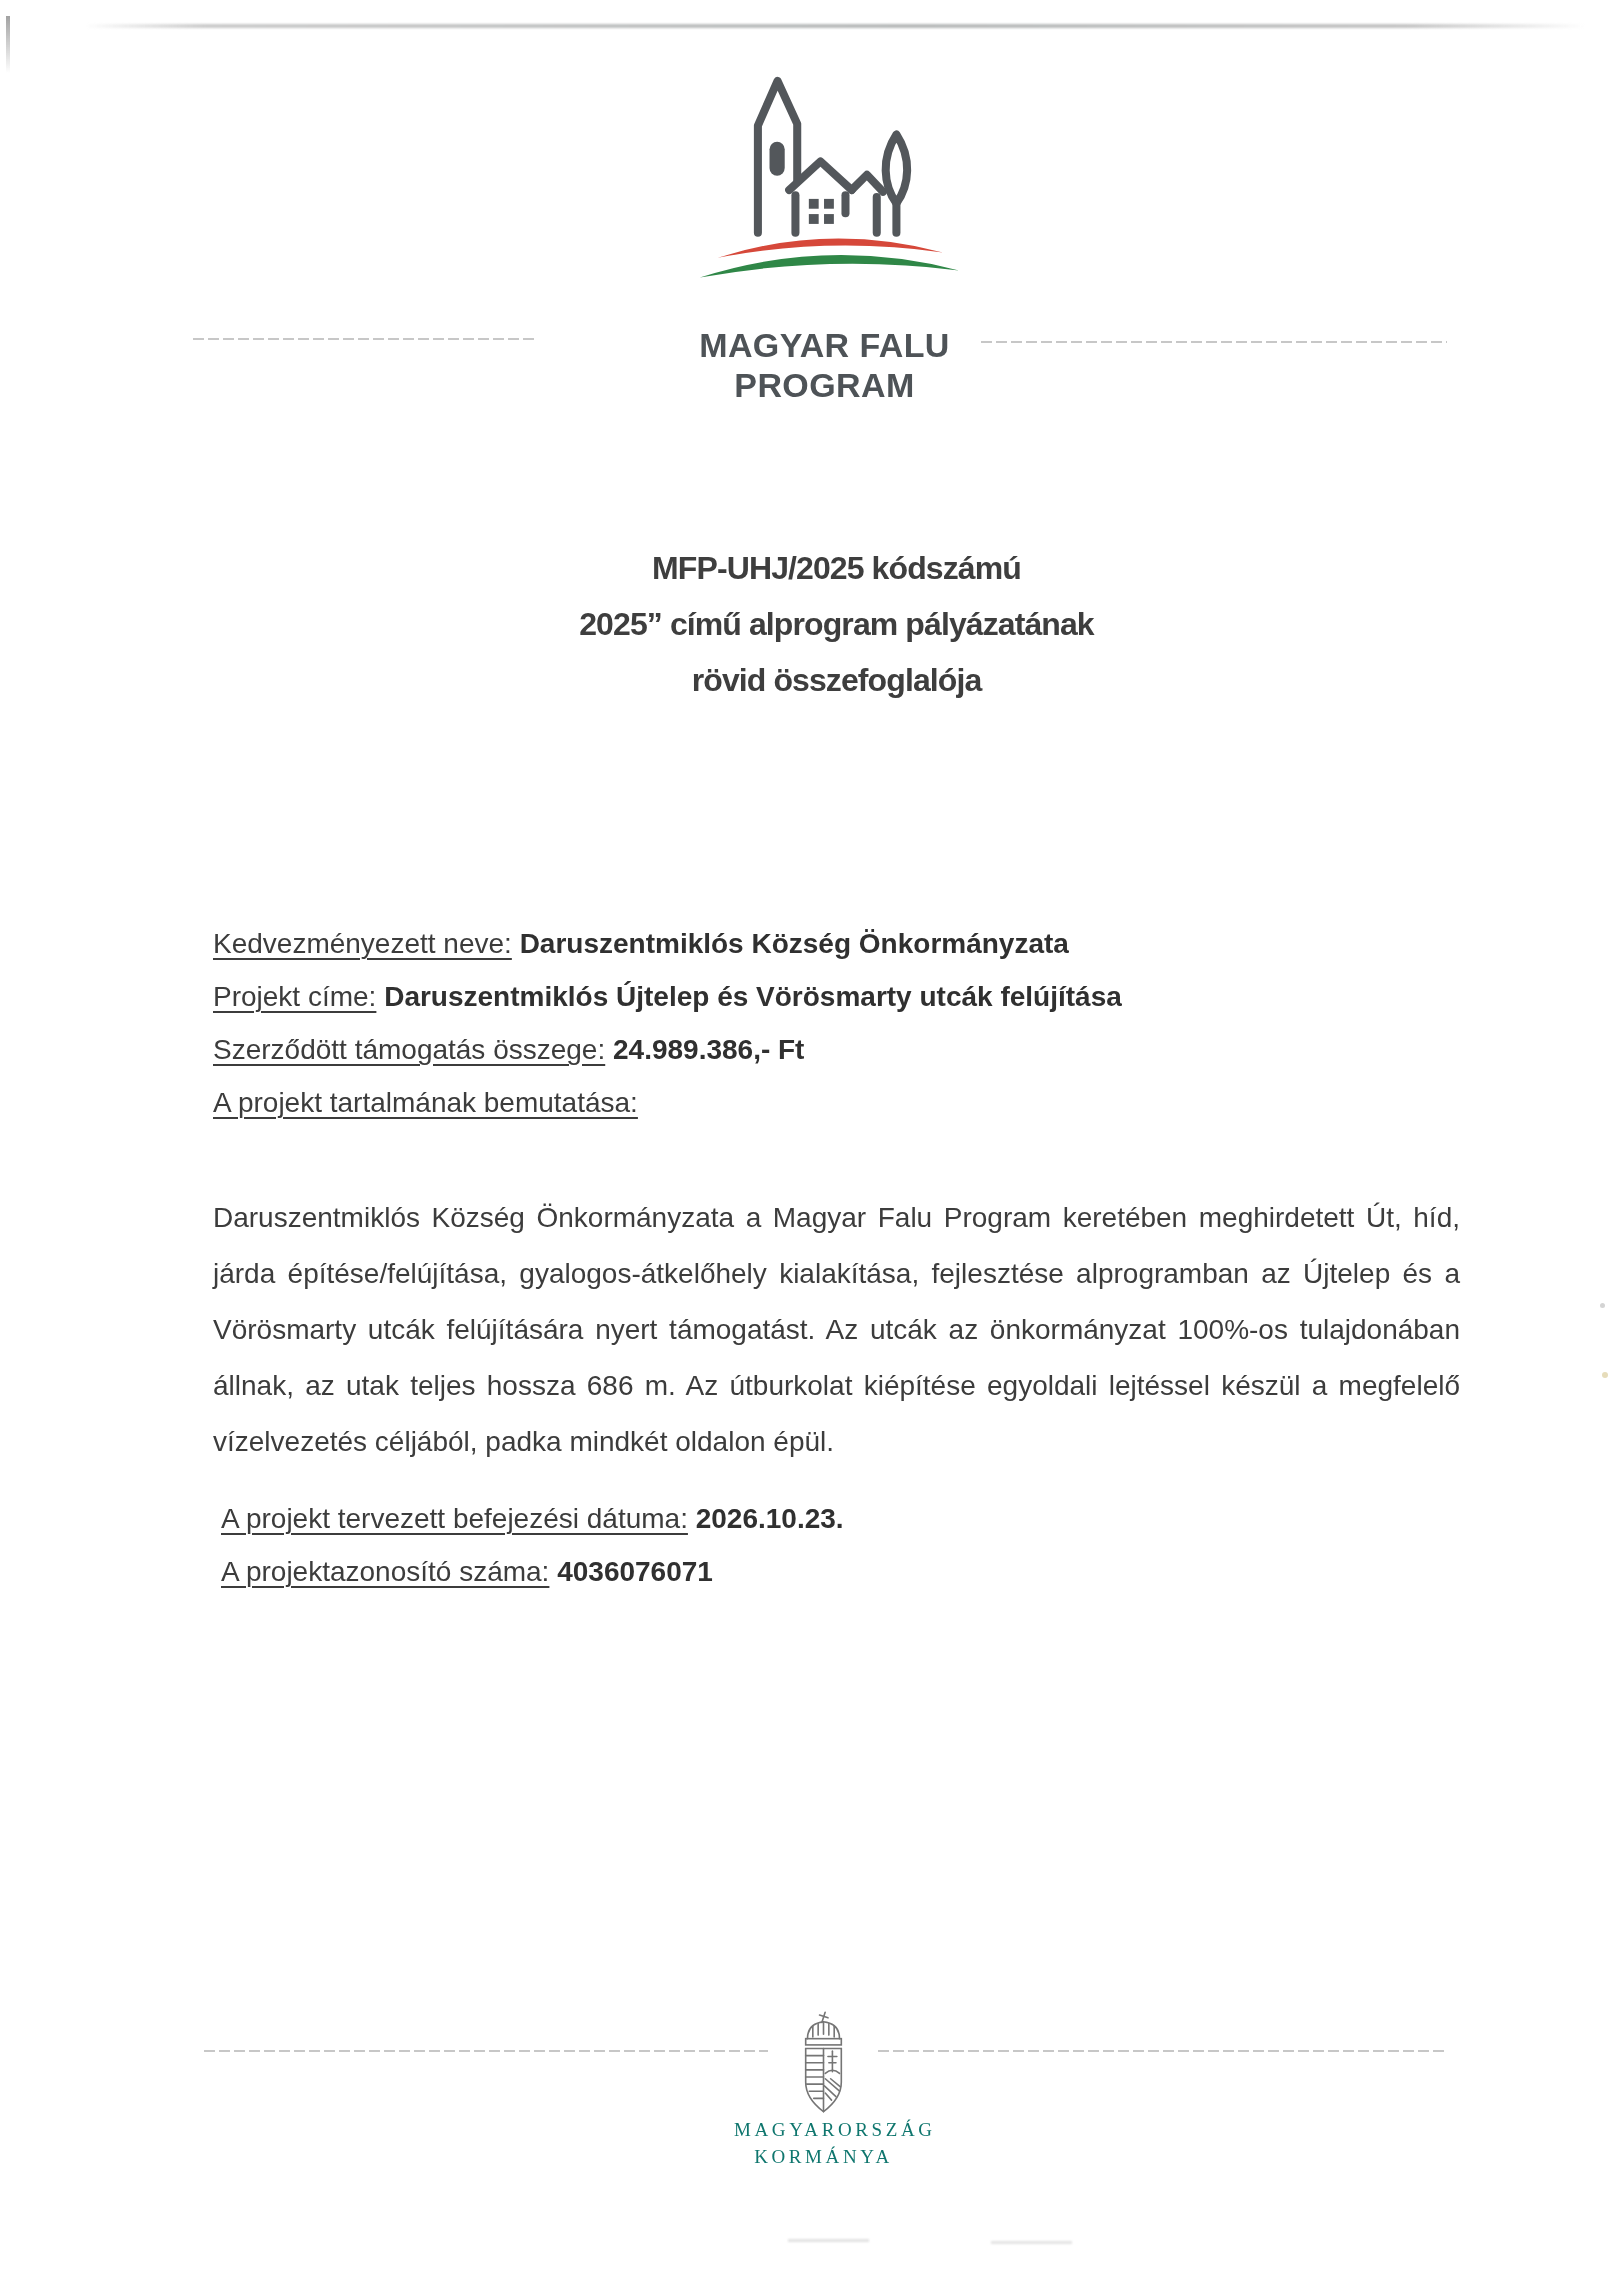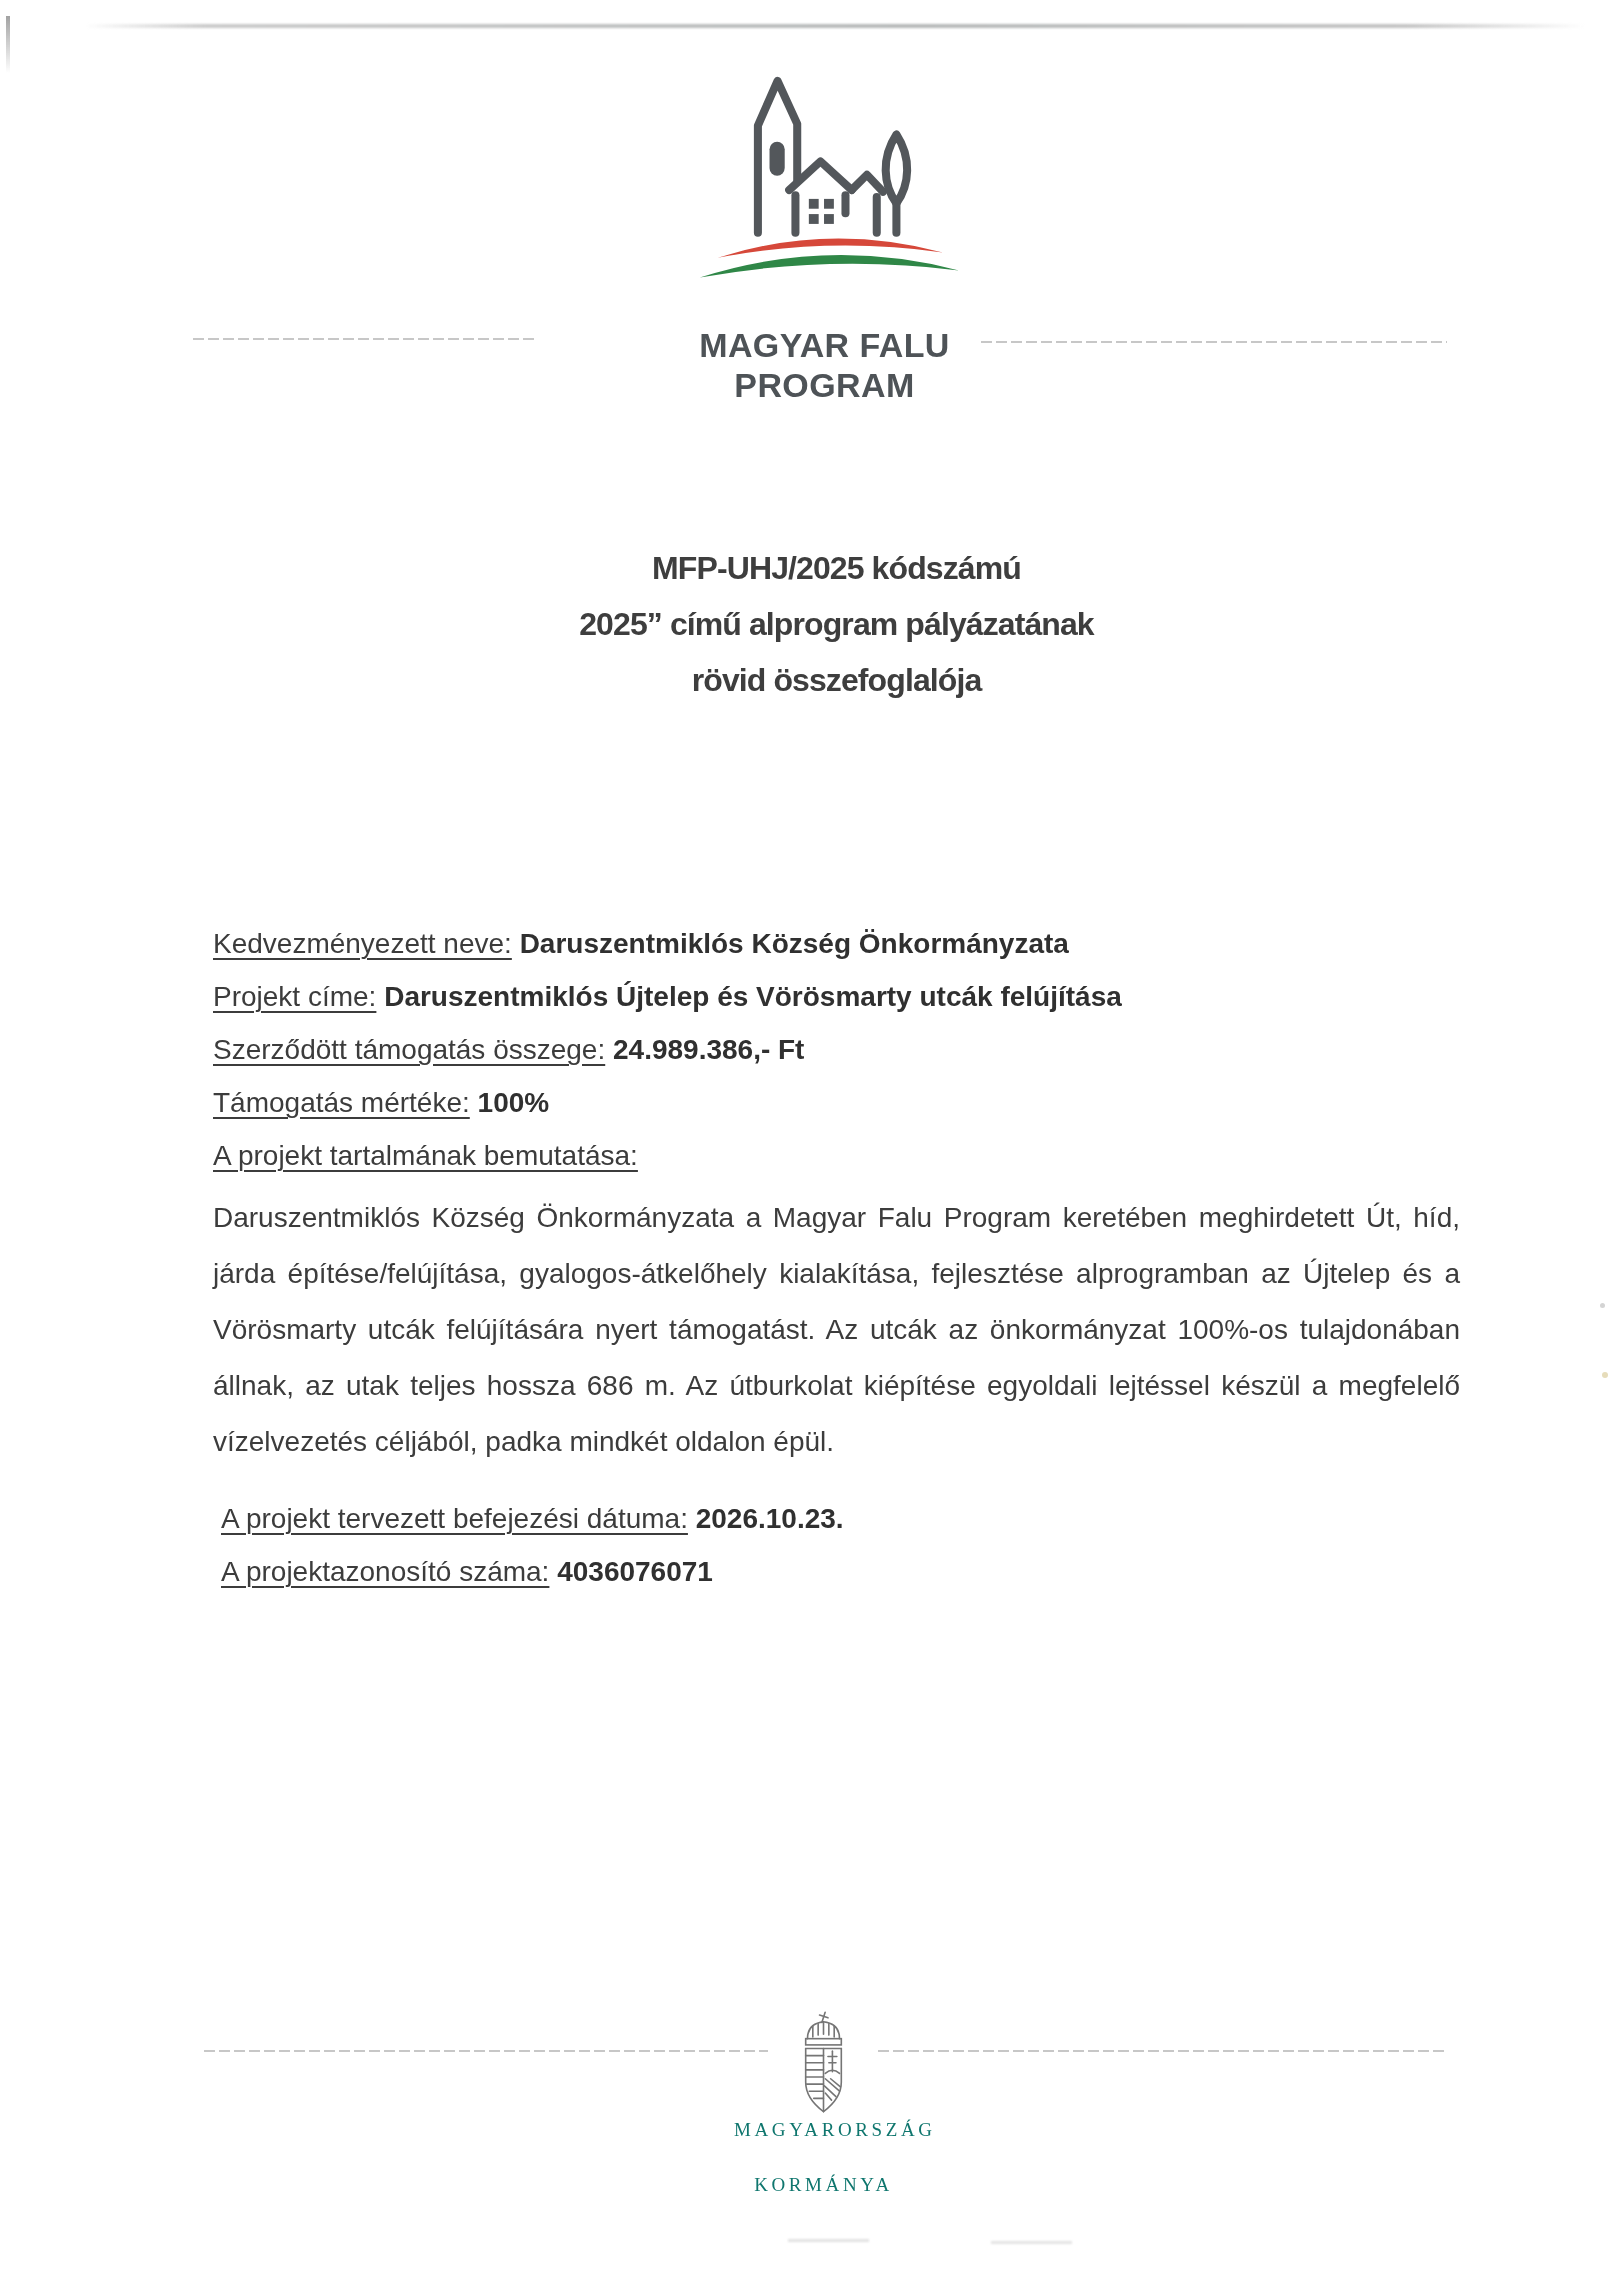--- a/index.html
+++ b/index.html
@@ -48,21 +48,21 @@
   
   .description{
     position:absolute;left:213px;top:1190px;width:1247px;
     font-size:28px;line-height:56px;text-align:justify;color:#3c3c3c;
   }
   
   .crest{position:absolute;left:795px;top:2011px;width:57px;height:107px;}
   .footer-text{position:absolute;left:734px;width:179px;text-align:center;
     font-family:"Liberation Serif", serif;color:#0f766e;font-size:19px;letter-spacing:3.6px;white-space:nowrap;}
   .footer-t1{top:2119px;}
-  .footer-t2{top:2146px;margin-top:28px;}
+  .footer-t2{top:2146px;}
 </style>
 </head>
 <body>
 
 <div class="page">
 
   <div class="scan-topline"></div>
   <div class="scan-tick"></div>
   <div class="scan-dot1"></div>
   <div class="scan-dot2"></div>
@@ -122,24 +122,20 @@
     </div>
     <div class="field-row">
       <span class="field-label">Projekt címe:</span>
       <span class="field-value">Daruszentmiklós Újtelep és Vörösmarty utcák felújítása</span>
     </div>
     <div class="field-row">
       <span class="field-label">Szerződött támogatás összege:</span>
       <span class="field-value">24.989.386,- Ft</span>
     </div>
     <div class="field-row">
-      <span class="field-label">Támogatás mértéke:</span>
-      <span class="field-value">100%</span>
-    </div>
-    <div class="field-row">
       <span class="field-label">A projekt tartalmának bemutatása:</span>
       <span class="field-value"></span>
     </div>
   </div>
 
   <div class="description">Daruszentmiklós Község Önkormányzata a Magyar Falu Program keretében meghirdetett Út, híd, járda építése/felújítása, gyalogos-átkelőhely kialakítása, fejlesztése alprogramban az Újtelep és a Vörösmarty utcák felújítására nyert támogatást. Az utcák az önkormányzat 100%-os tulajdonában állnak, az utak teljes hossza 686 m. Az útburkolat kiépítése egyoldali lejtéssel készül a megfelelő vízelvezetés céljából, padka mindkét oldalon épül.</div>
 
   <div class="closing-block">
     <div class="field-row">
       <span class="field-label">A projekt tervezett befejezési dátuma:</span>

